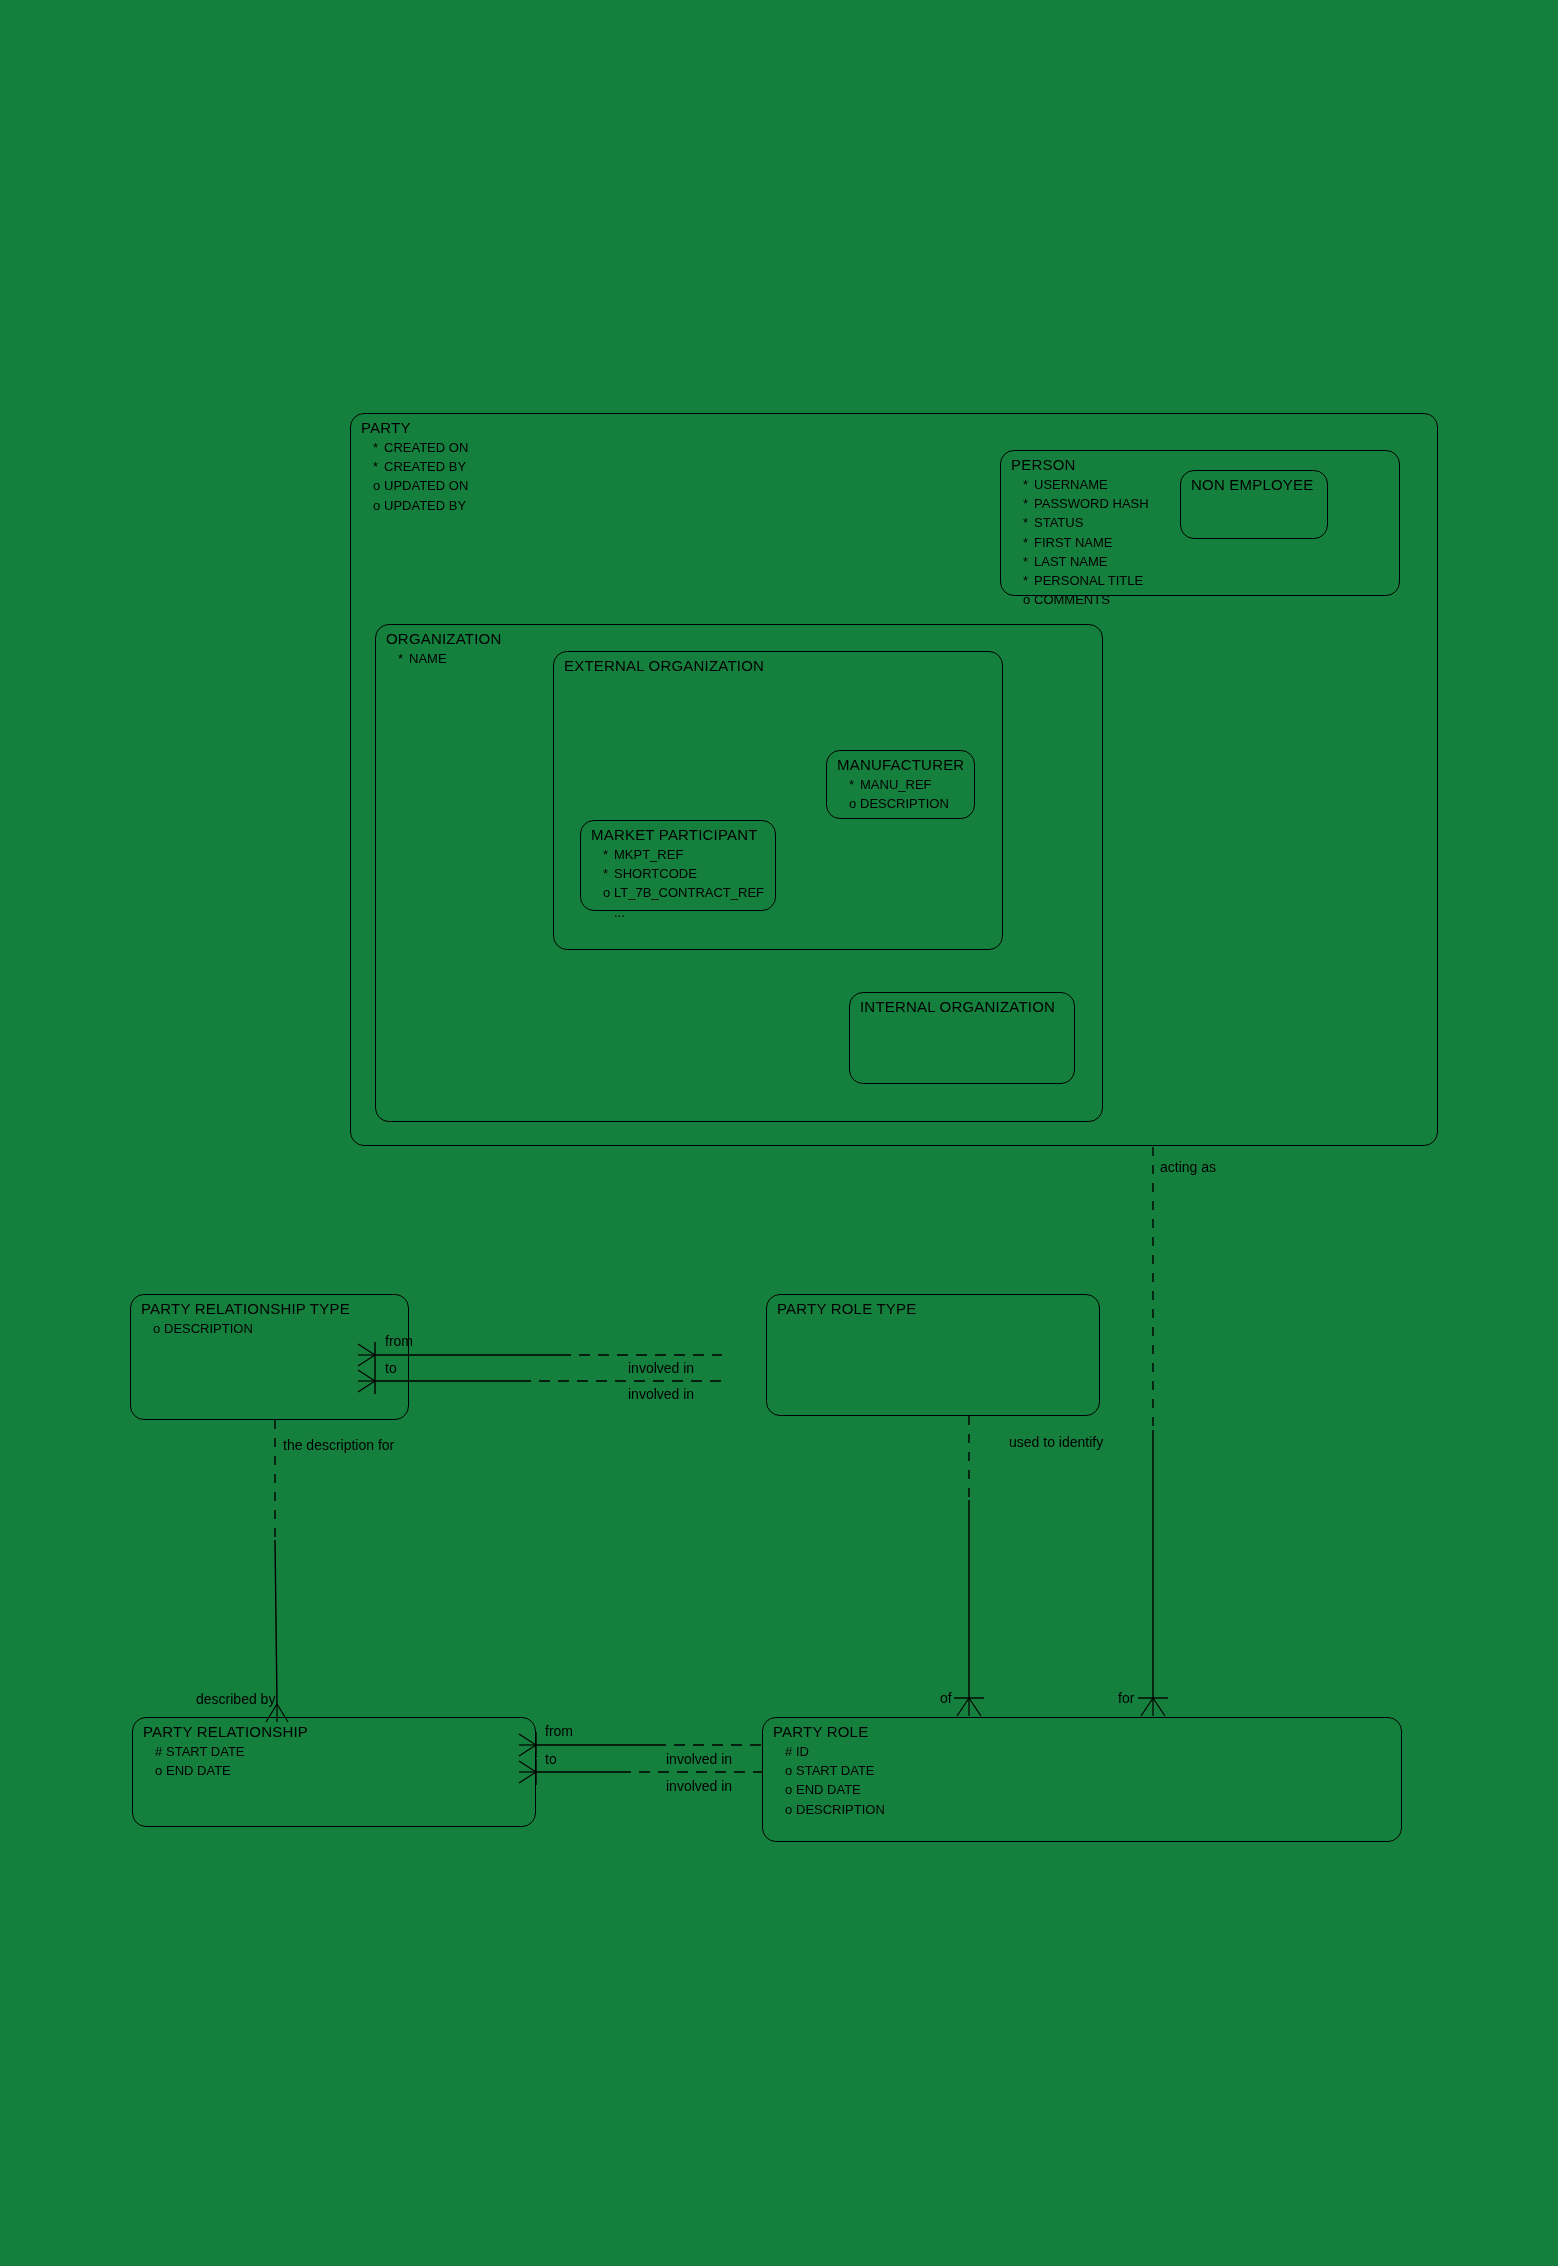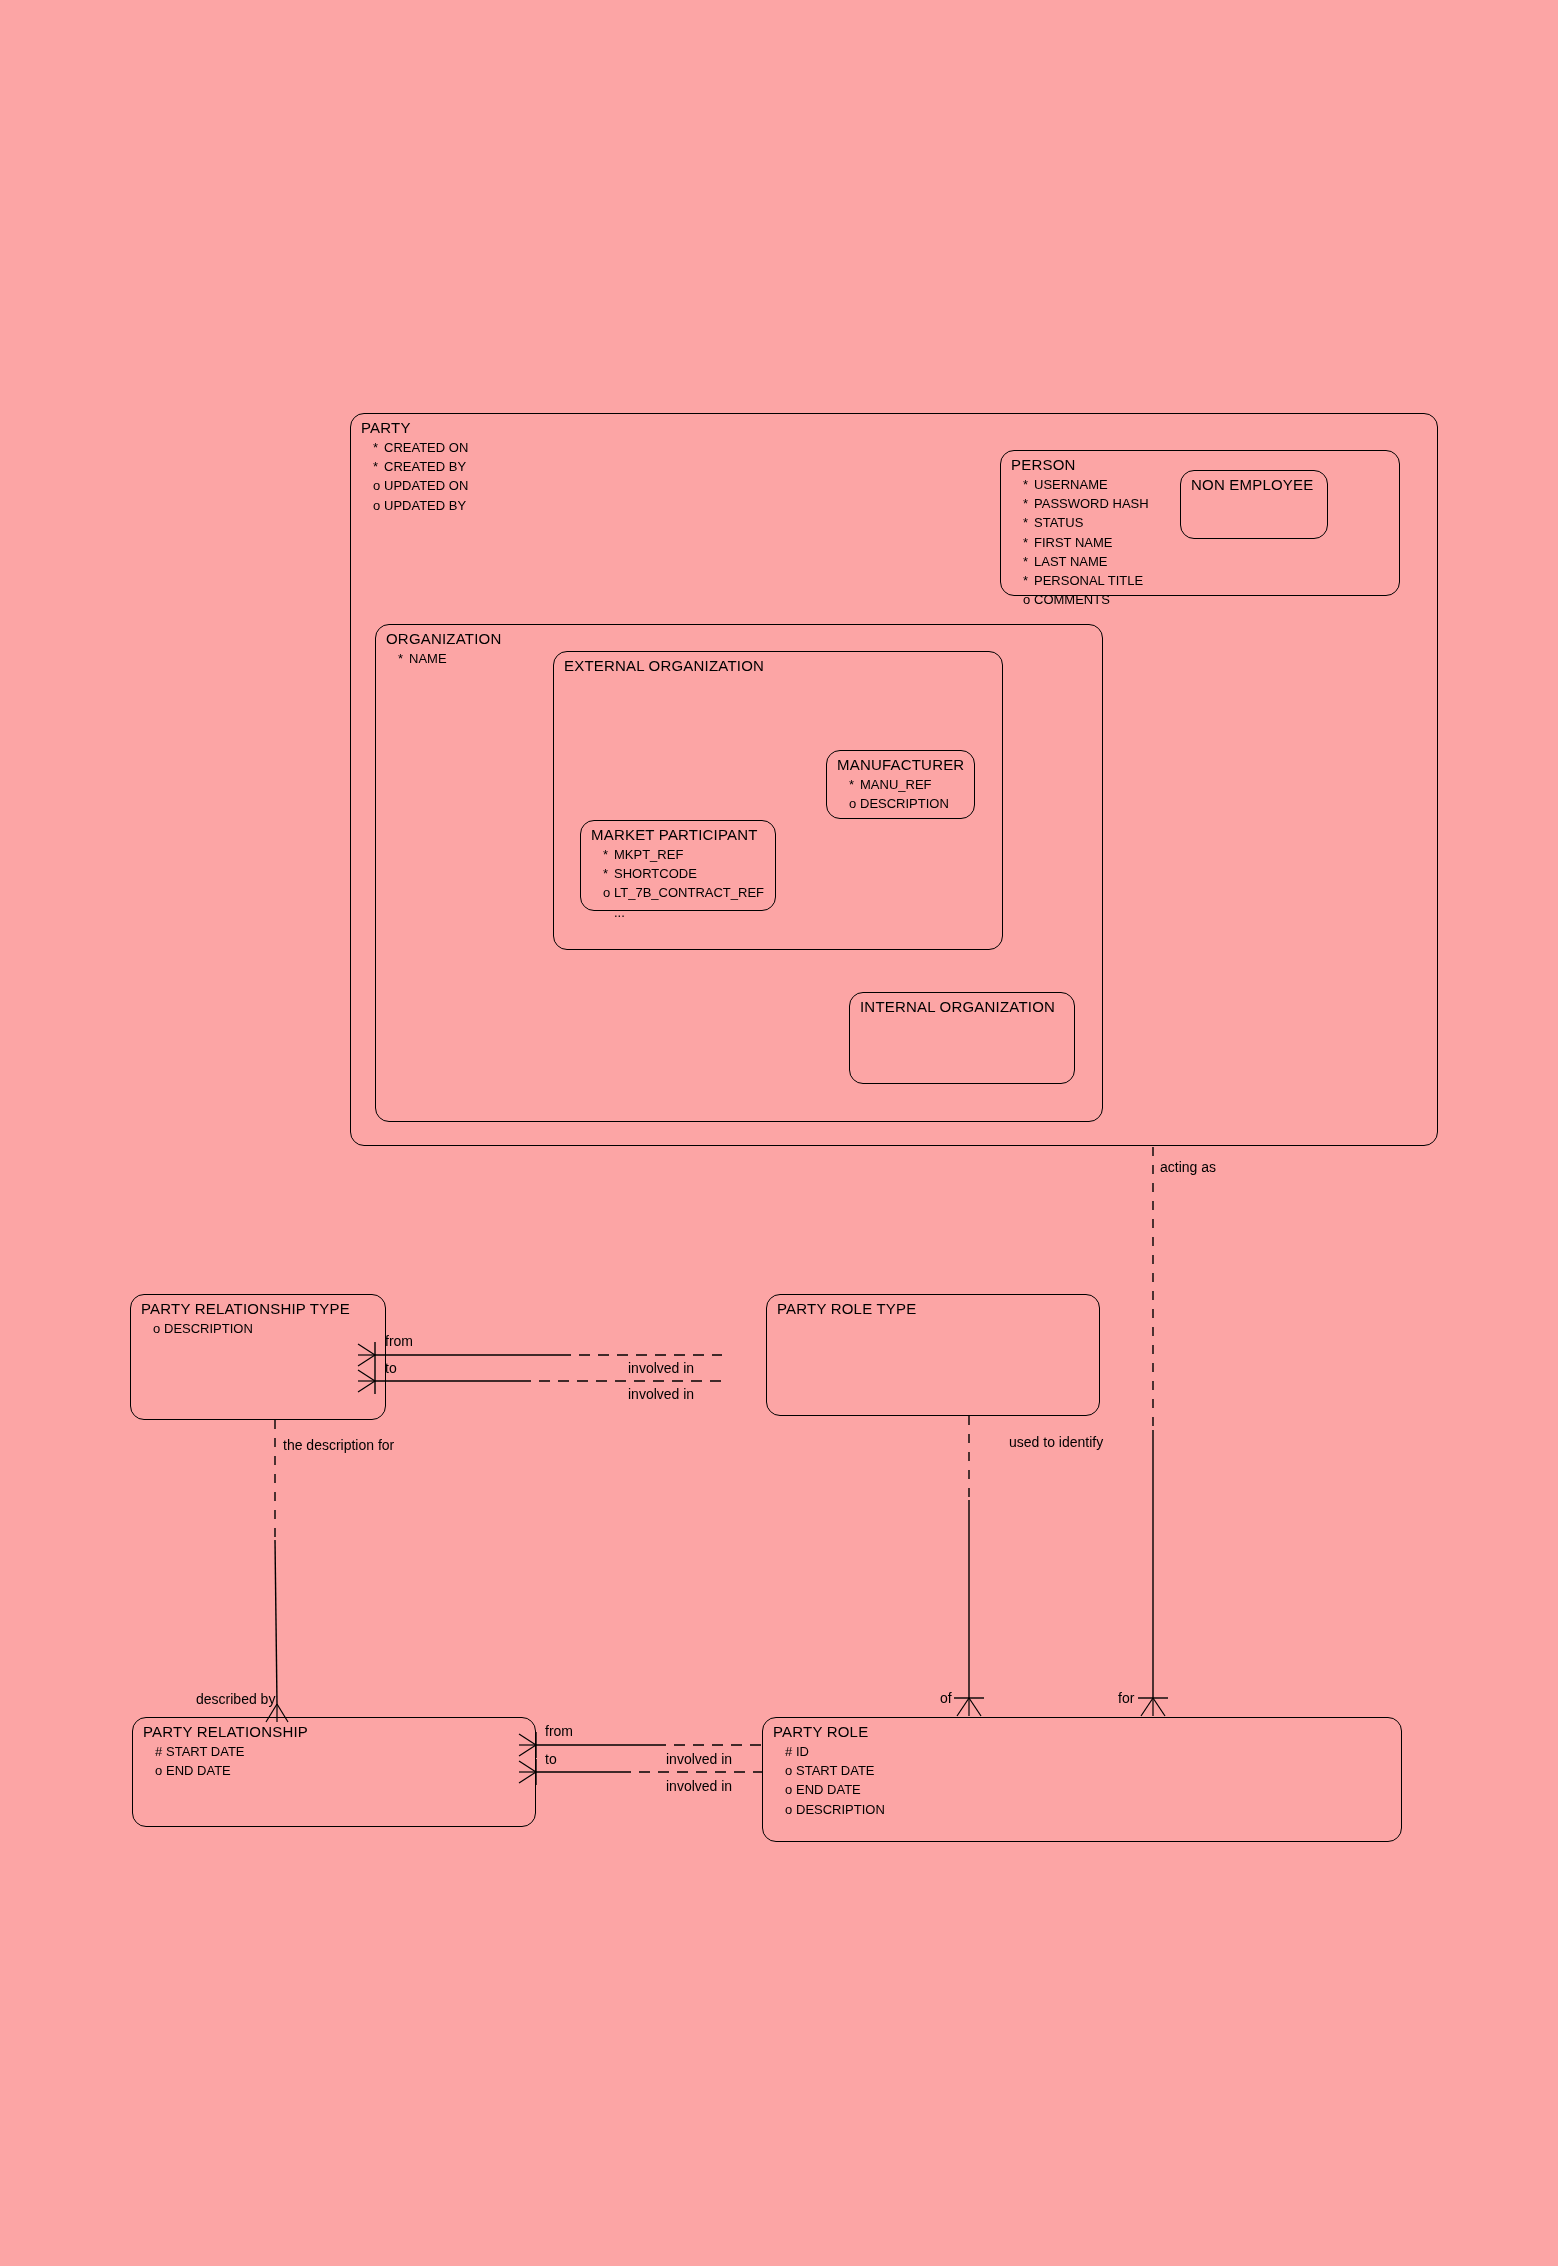--- a/index.html
+++ b/index.html
@@ -8,21 +8,21 @@
     background: #ffffff;
   }
   body {
     font-family: "Liberation Sans", sans-serif;
     color: #000000;
   }
   #canvas {
     position: relative;
     width: 1558px;
     height: 2266px;
-    background: #fca5a5;
+    background: #15803d;
     overflow: hidden;
     text-decoration: underline;
   }
   
   .entity {
     position: absolute;
     box-sizing: border-box;
     border: 1px solid #000000;
     border-radius: 14px;
     background: transparent;
@@ -191,21 +191,21 @@
       <span class="row"><span class="mk">*</span><span>SHORTCODE</span></span>
       <span class="row"><span class="mk">o</span><span>LT_7B_CONTRACT_REF</span></span>
       <span class="row"><span class="mk"></span><span>...</span></span>
     </div>
   </div>
 
   <div class="entity" style="left:849px; top:992px; width:226px; height:92px;">
     <div class="ename">INTERNAL ORGANIZATION</div>
   </div>
 
-  <div class="entity" style="left:130px; top:1294px; width:256px; height:126px;">
+  <div class="entity" style="left:130px; top:1294px; width:279px; height:126px;">
     <div class="ename">PARTY RELATIONSHIP TYPE</div>
     <div class="attrs">
       <span class="row"><span class="mk">o</span><span>DESCRIPTION</span></span>
     </div>
   </div>
 
   <div class="entity" style="left:766px; top:1294px; width:334px; height:122px;">
     <div class="ename">PARTY ROLE TYPE</div>
   </div>
 

